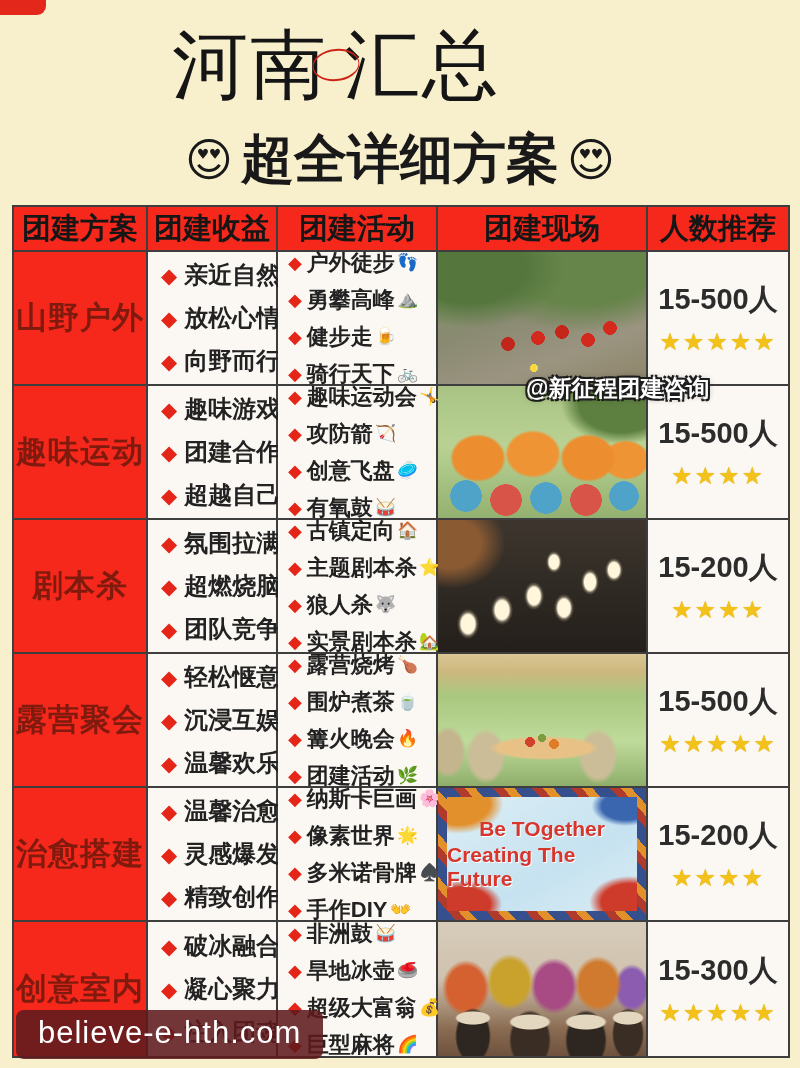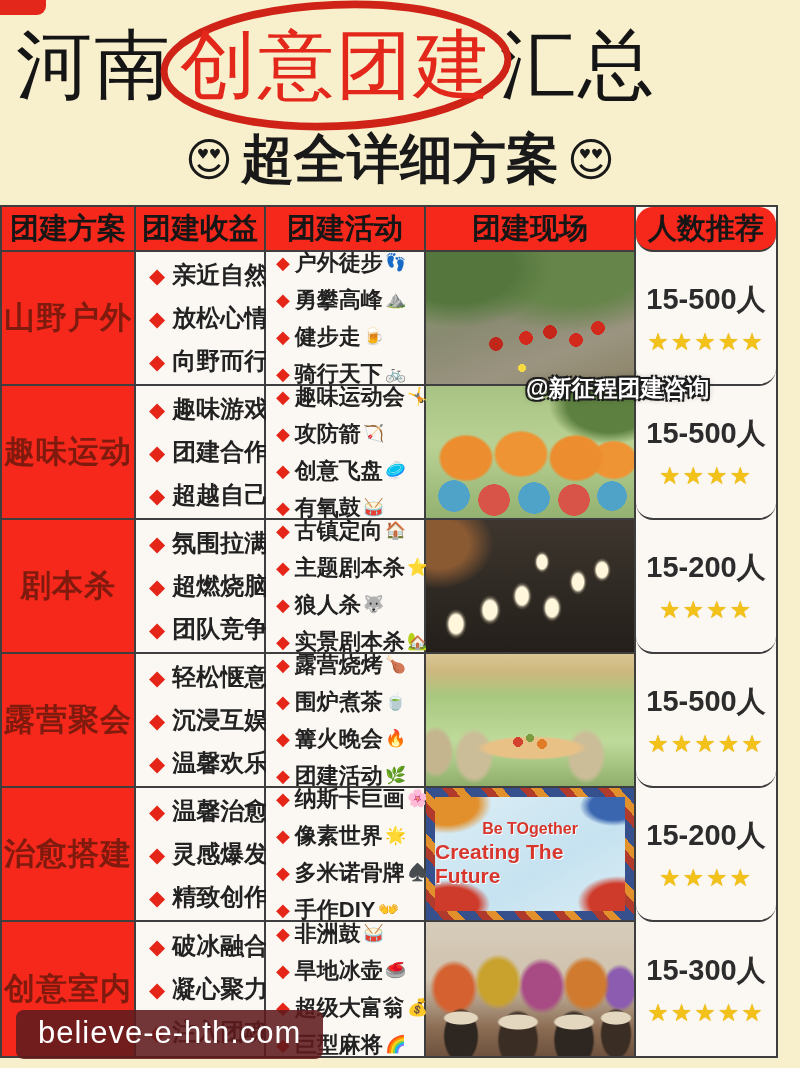--- a/index.html
+++ b/index.html
@@ -21,28 +21,28 @@
   .ellipse-svg{position:absolute;left:-16px;top:-18px;width:calc(100% + 32px);height:calc(100% + 34px);z-index:1;}
   
   .subtitle{
     position:absolute;left:0;top:122px;width:800px;height:76px;
     display:flex;justify-content:center;align-items:center;gap:8px;
     font-size:53px;font-weight:900;color:#191919;
   }
   .subtitle .emoji{font-size:46px;}
   
   .grid{
-    position:absolute;left:0;top:205px;width:774px;
+    position:absolute;left:12px;top:205px;width:774px;
     display:grid;
     grid-template-columns:134px 130px 160px 210px 140px;
     grid-template-rows:45px repeat(6,134px);
     border:2px solid #3e3e3e;background:#fbf8f3;
   }
   .grid>div{border-right:2px solid #3e3e3e;border-bottom:2px solid #3e3e3e;box-sizing:border-box;min-width:0;}
-  .grid>div:nth-child(5n){border-right:none;border-radius:17px;}
+  .grid>div:nth-child(5n){border-right:none;}
   .grid>div:nth-last-child(-n+5){border-bottom:none;}
   .hcell{
     background:#f5281b;display:flex;align-items:center;justify-content:center;
     font-size:29px;font-weight:900;color:#161616;
   }
   .cell{background:#fbf8f3;position:relative;}
   .plan{
     background:#f5281b;display:flex;align-items:center;justify-content:center;
     font-size:31px;font-weight:900;color:#7e1a0e;letter-spacing:1px;
   }
@@ -105,21 +105,21 @@
   .mural-inner{
     width:100%;height:100%;box-sizing:border-box;
     background:
       radial-gradient(ellipse 45px 30px at 6% 6%,#e2902c 70%,transparent),
       radial-gradient(ellipse 40px 26px at 96% 92%,#cf3b2a 70%,transparent),
       radial-gradient(ellipse 40px 24px at 8% 94%,#cf3b2a 70%,transparent),
       radial-gradient(ellipse 34px 20px at 94% 8%,#3a66b0 70%,transparent),
       linear-gradient(150deg,#dcEEf5 0%,#c6e2f0 60%,#d8ecf4 100%);
     display:flex;flex-direction:column;align-items:center;justify-content:center;gap:2px;
   }
-  .m1{font-size:16px;font-weight:900;color:#d8352c;text-shadow:1px 1px 0 #fff;}
+  .m1{font-size:21px;font-weight:900;color:#d8352c;text-shadow:1px 1px 0 #fff;}
   .m2{font-size:21px;font-weight:900;color:#d8352c;text-shadow:1px 1px 0 #fff;}
   .ph6{background:
     radial-gradient(ellipse 18px 7px at 35px 96px,#e3d7bf 88%,transparent),
     radial-gradient(ellipse 21px 8px at 92px 100px,#e3d7bf 88%,transparent),
     radial-gradient(ellipse 21px 8px at 148px 100px,#e3d7bf 88%,transparent),
     radial-gradient(ellipse 16px 7px at 190px 96px,#e3d7bf 88%,transparent),
     radial-gradient(ellipse 18px 28px at 35px 114px,#2e2620 88%,transparent),
     radial-gradient(ellipse 21px 30px at 92px 118px,#3a2d23 88%,transparent),
     radial-gradient(ellipse 21px 30px at 148px 118px,#2e2620 88%,transparent),
     radial-gradient(ellipse 16px 26px at 190px 112px,#3a2d23 88%,transparent),
@@ -144,21 +144,21 @@
 </style>
 </head>
 <body>
 
 <div class="corner-mark"></div>
 
 <div class="title">
   <span>河南</span>
     <span class="t-red-wrap"><svg class="ellipse-svg" viewBox="0 0 360 124" preserveAspectRatio="none">
         <ellipse cx="180" cy="62" rx="172" ry="55" fill="none" stroke="#cf2318" stroke-width="7" transform="rotate(-2 180 62)"></ellipse>
-      </svg><span class="t-red">创意团建</span></span>
+      </svg></span>
     <span>汇总</span>
 </div>
 
 <div class="subtitle">
   <span class="emoji">😍</span>
   <span>超全详细方案</span>
   <span class="emoji">😍</span>
 </div>
 
 <div class="grid" id="grid">

